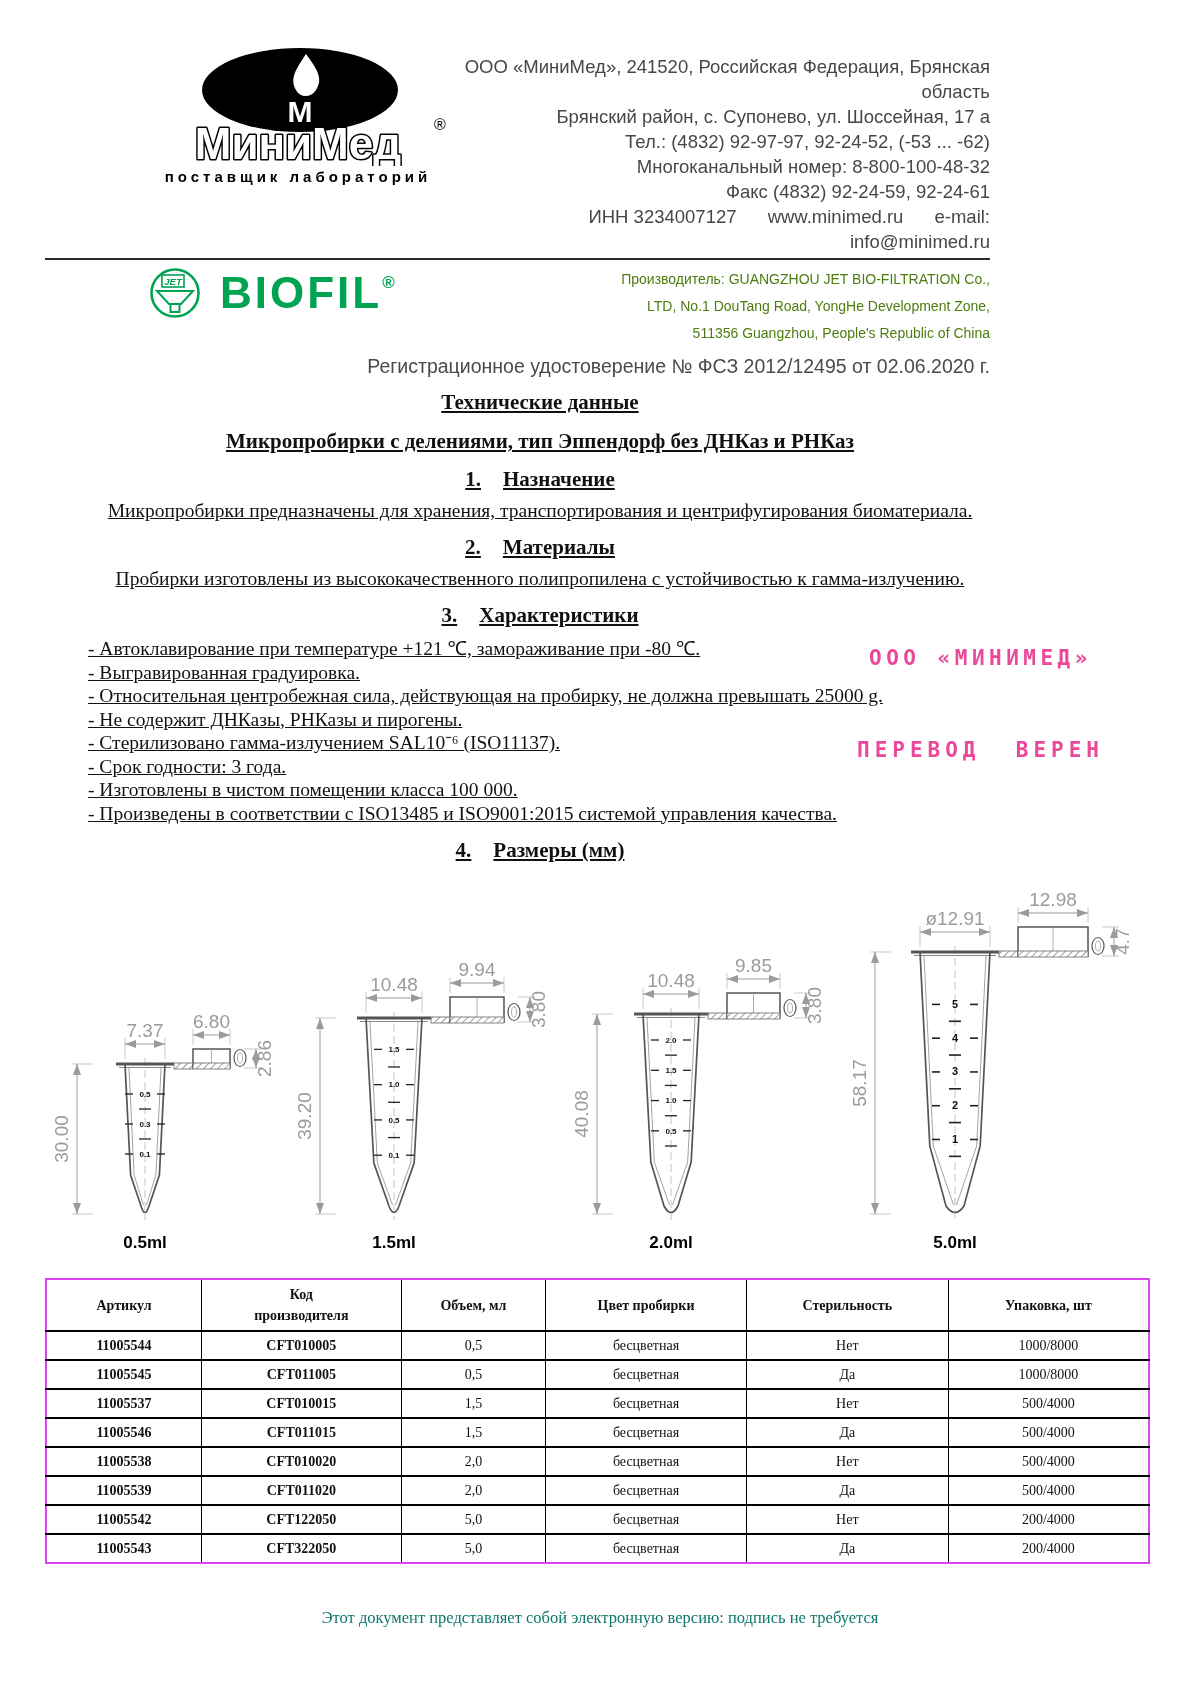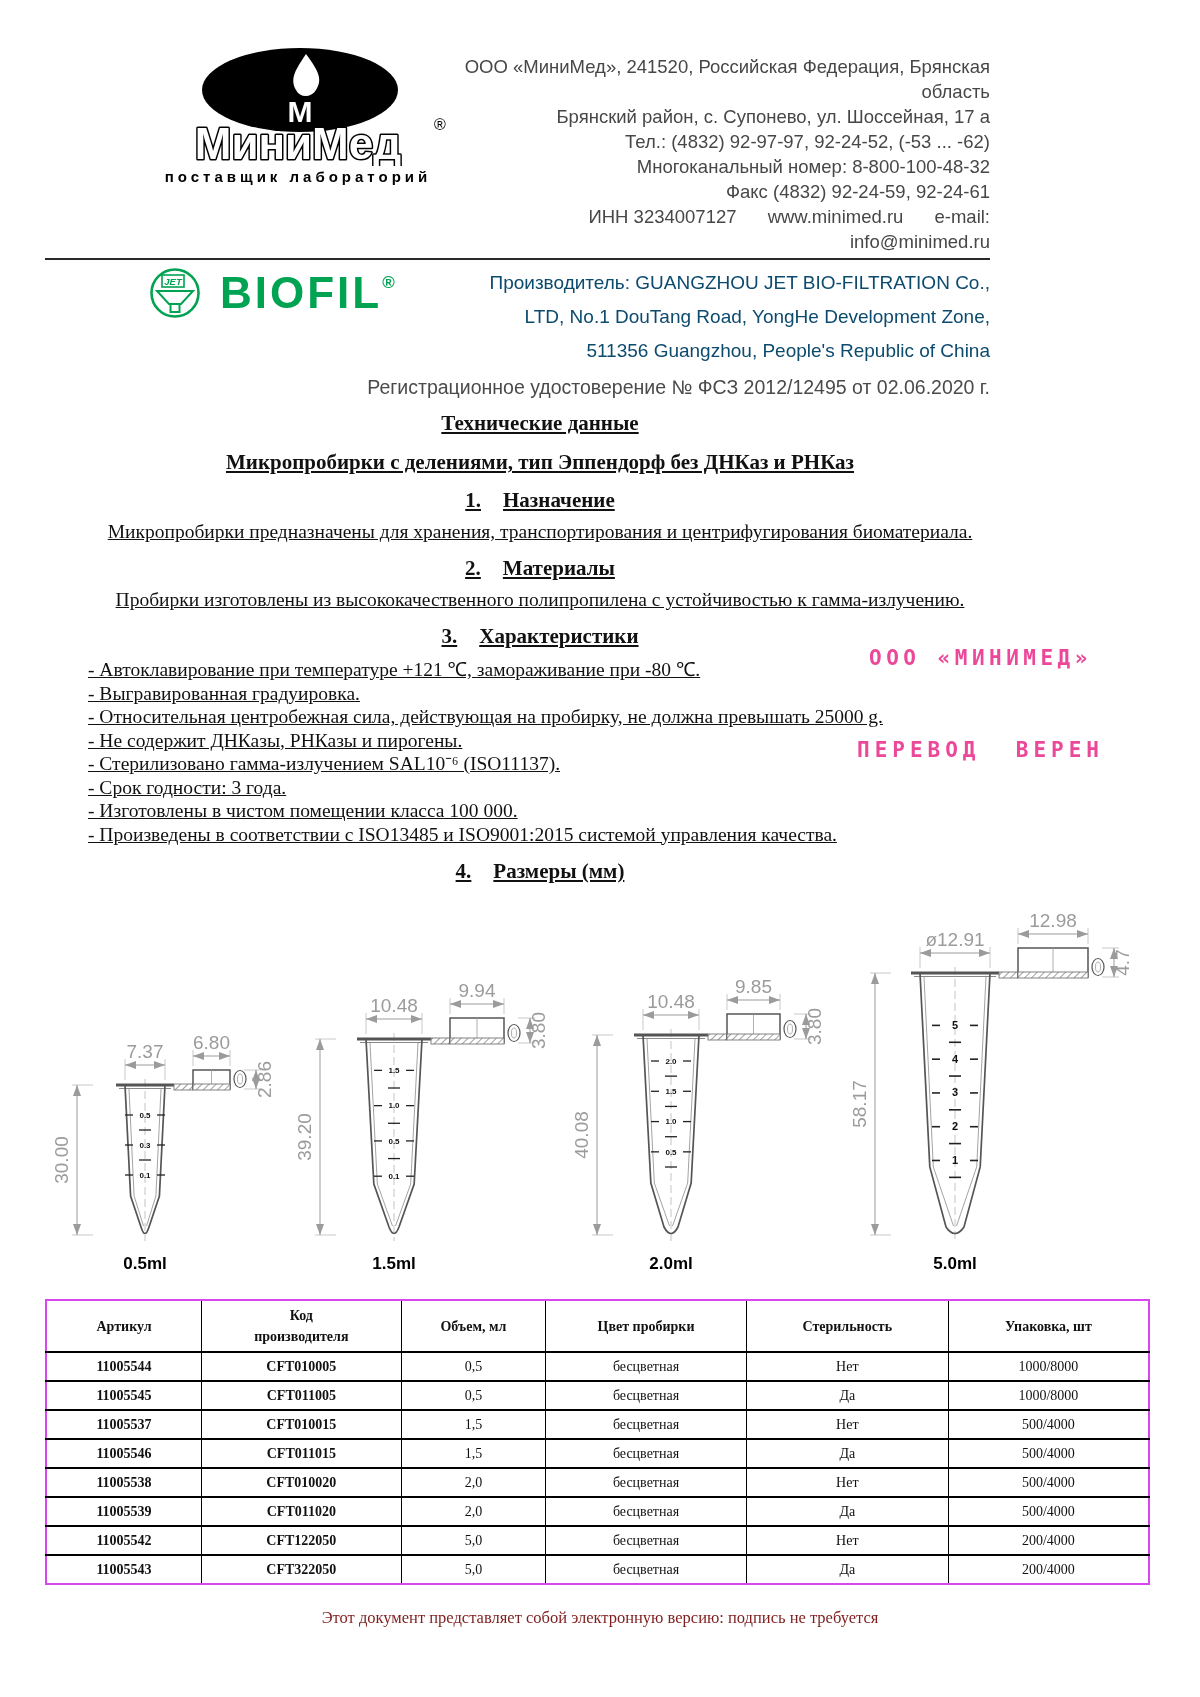--- a/index.html
+++ b/index.html
@@ -16,21 +16,21 @@
            font-size:18.5px;line-height:25px;color:#474747;padding-top:8px;}
   .contact .gap{display:inline-block;width:26px;}
   .hdr-rule{width:945px;height:0;border-top:2px solid #2a2a2a;margin:4px 0 6px 0;}
   
   .mfr{display:flex;width:945px;align-items:flex-start;}
   .biofil{width:330px;margin-left:103px;display:flex;align-items:center;}
   .biofil-word{font-family:"Liberation Sans",sans-serif;font-weight:bold;font-size:44px;
                letter-spacing:3px;color:#00A351;margin-left:18px;line-height:1;}
   .biofil-reg{font-size:17px;color:#00A351;vertical-align:20px;font-weight:bold;}
   .mfr-text{flex:1;text-align:right;font-family:"Liberation Sans",sans-serif;
-            font-size:19px;line-height:34px;color:#0c4a6e;}
+            font-size:14px;line-height:27px;color:#4d7c0f;}
   .regline{width:945px;text-align:right;font-family:"Liberation Sans",sans-serif;
            font-size:19.5px;color:#4a4a4a;margin-top:8px;}
   
   .doccol{width:990px;text-decoration:underline;}
   .title{font-size:21px;font-weight:bold;text-align:center;margin-top:12px;}
   .subtitle{font-size:21px;font-weight:bold;text-align:center;margin-top:14px;}
   .sechead{font-size:21px;font-weight:bold;text-align:center;margin-top:13px;}
   .sechead .num{margin-right:22px;}
   .para{font-size:19.5px;text-align:center;margin-top:8px;}
   .bullets{margin-top:9px;padding-left:43px;font-size:19.5px;line-height:23.5px;}
@@ -44,21 +44,21 @@
   
   table.spec{width:1105px;border-collapse:collapse;margin-top:22px;border:2px solid #d946ef;
              font-size:14px;}
   table.spec th{border:1px solid #000;border-bottom:2px solid #000;font-weight:bold;
                 padding:4px 3px;white-space:pre-line;line-height:21px;}
   table.spec td{border:1px solid #000;border-top:2px solid #000;text-align:center;
                 padding:2px 2px;height:23px;font-family:Liberation Serif, serif;}
   table.spec td.bold{font-weight:bold;}
   
   .footer{position:absolute;top:1608px;left:0;width:1200px;text-align:center;
-          font-size:16.5px;color:#7f1d1d;}
+          font-size:16.5px;color:#0f766e;}
 </style>
 </head>
 <body>
 
 <div class="page">
   <div class="content">
 
     <div class="hdr">
       <div class="logo-block">
         <svg width="300" height="120" viewBox="0 0 300 120">

